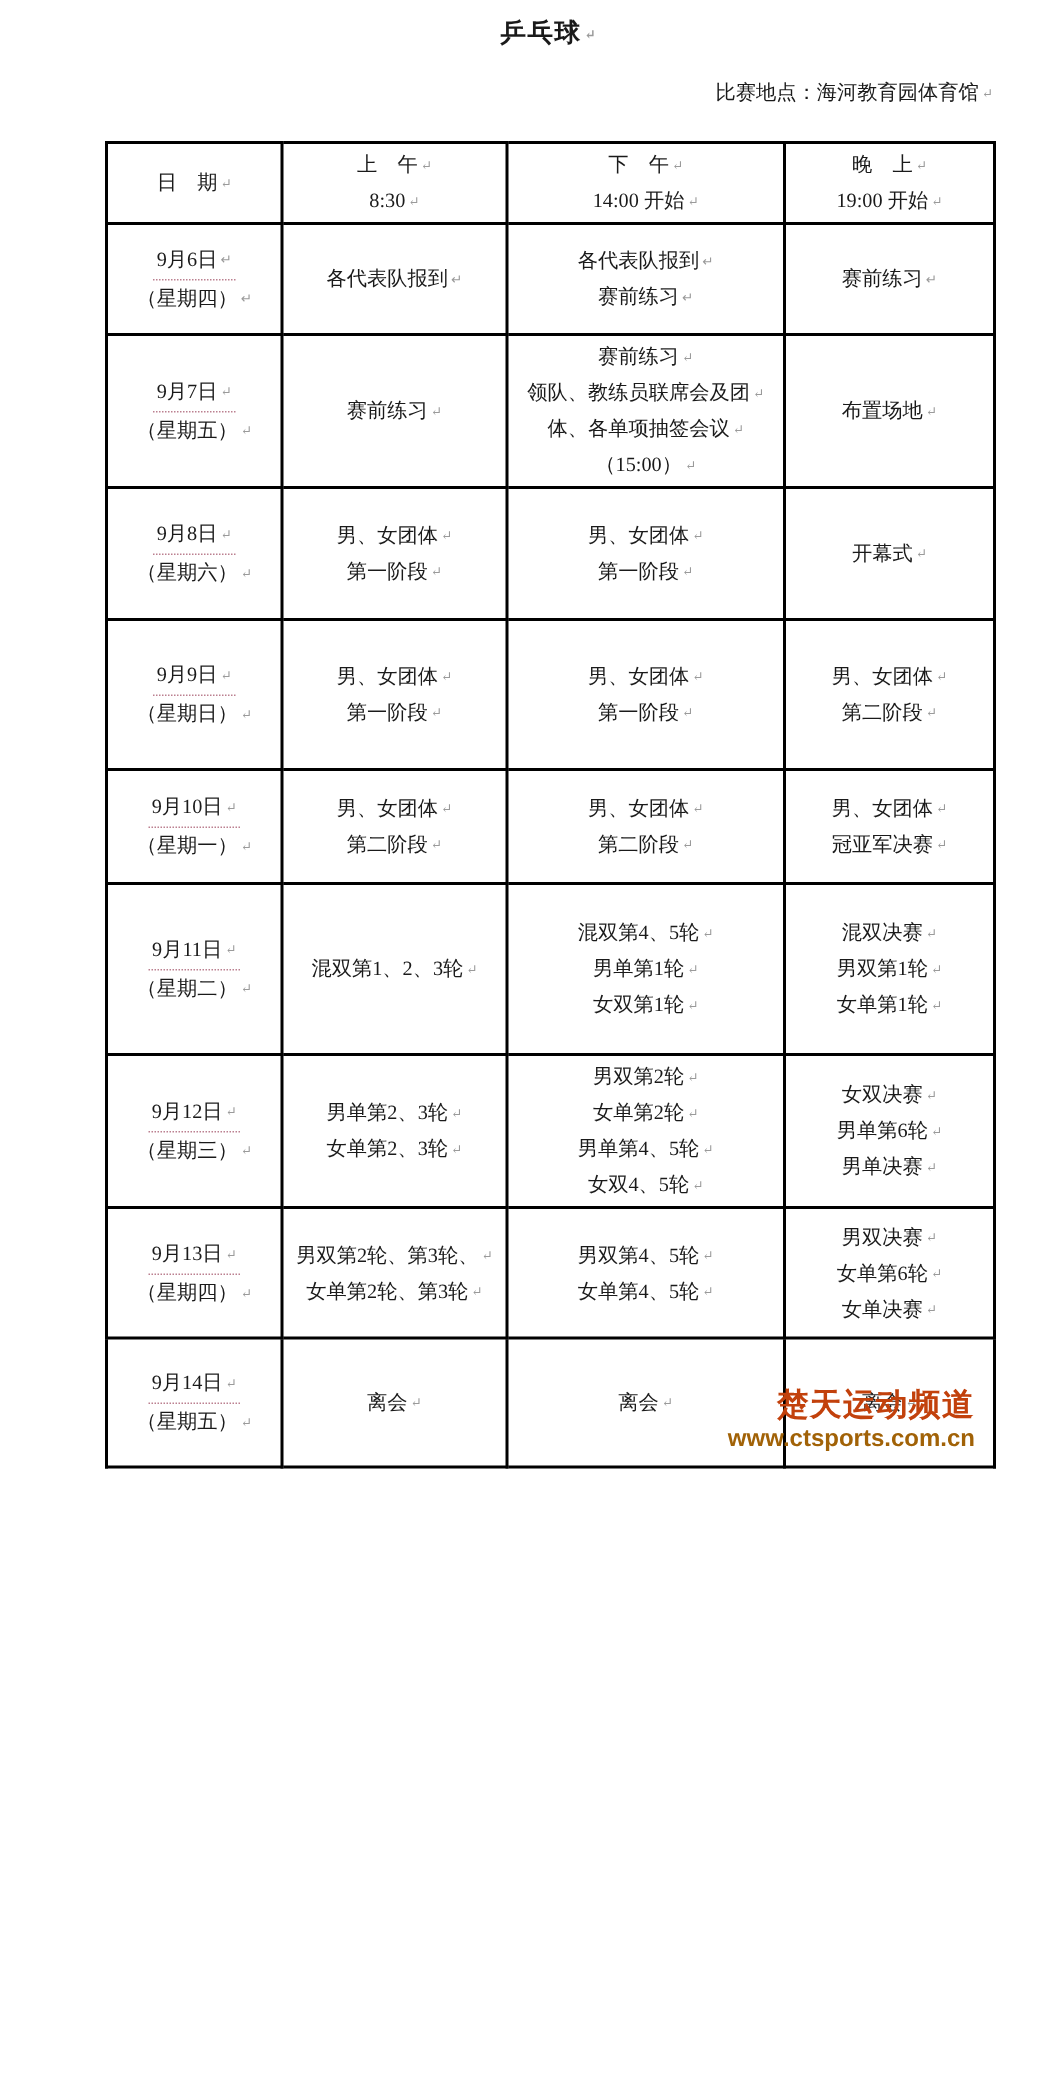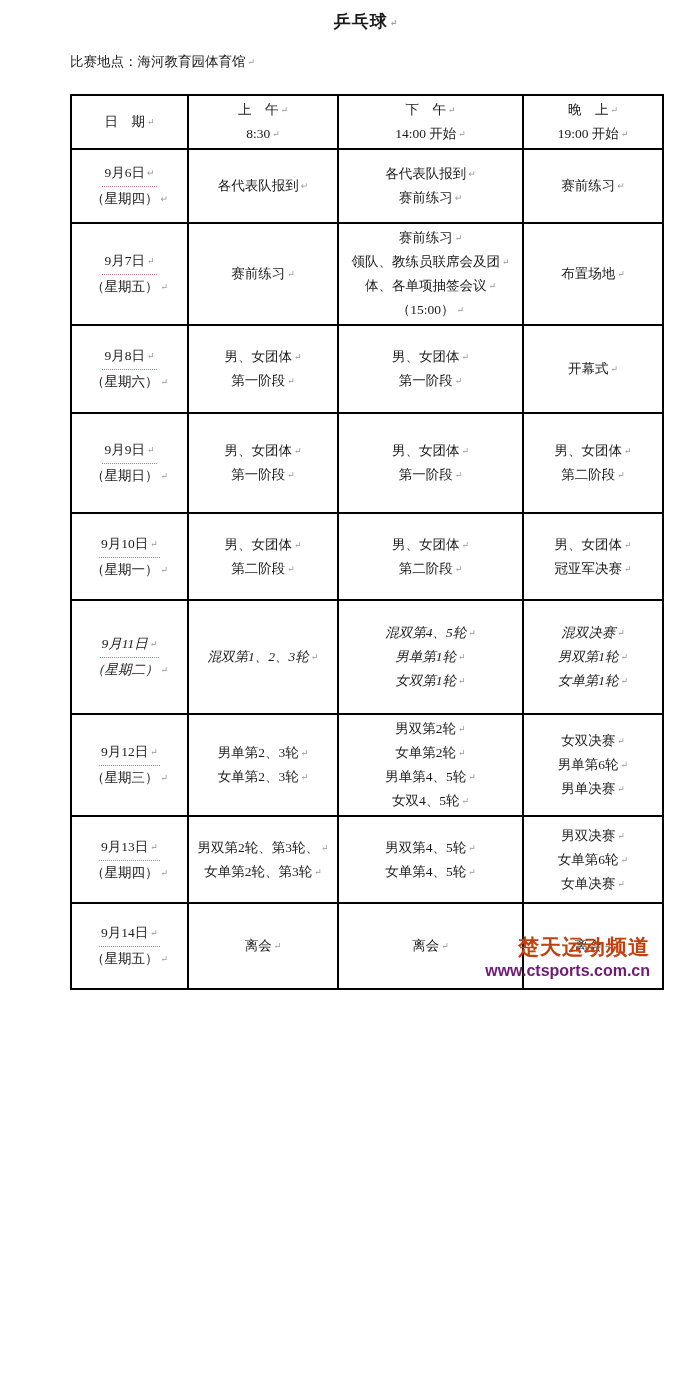--- a/index.html
+++ b/index.html
@@ -25,20 +25,21 @@
   .title {
     margin: 10px 0 0 0;
     text-align: center;
     font-size: 17px;
     font-weight: bold;
     letter-spacing: 1px;
   }
   .venue {
     margin: 20px 0 0 0;
     font-size: 13.5px;
+    text-align: right;
   }
   table.schedule {
     margin-top: 23px;
     border-collapse: collapse;
     table-layout: fixed;
     width: 592px;
   }
   table.schedule th,
   table.schedule td {
     border: 2px solid #000000;
@@ -74,21 +75,21 @@
   }
   .wm-brand {
     font-size: 21px;
     font-weight: bold;
     color: #c2410c;
     letter-spacing: 1px;
   }
   .wm-url {
     font-size: 16px;
     font-weight: bold;
-    color: #701a75;
+    color: #a16207;
     margin-top: 1px;
   }
 </style>
 </head>
 <body>
 
 <div class="doc">
 
   <h1 class="title pmark">乒乓球</h1>
 
@@ -183,39 +184,39 @@
           </td>
           <td>
             <div class="cellline pmark">男、女团体</div>
             <div class="cellline pmark">第一阶段</div>
           </td>
           <td>
             <div class="cellline pmark">男、女团体</div>
             <div class="cellline pmark">第二阶段</div>
           </td>
         </tr>
-        <tr style="height: 87px; border-radius: 11px;">
+        <tr style="height: 76px; border-radius: 11px;">
           <td>
             <div class="cellline"><span class="date-underline pmark">9月10日</span></div>
             <div class="cellline pmark">（星期一）</div>
           </td>
           <td>
             <div class="cellline pmark">男、女团体</div>
             <div class="cellline pmark">第二阶段</div>
           </td>
           <td>
             <div class="cellline pmark">男、女团体</div>
             <div class="cellline pmark">第二阶段</div>
           </td>
           <td>
             <div class="cellline pmark">男、女团体</div>
             <div class="cellline pmark">冠亚军决赛</div>
           </td>
         </tr>
-        <tr style="height: 114px; font-style: italic;">
+        <tr style="height: 114px;">
           <td>
             <div class="cellline"><span class="date-underline pmark">9月11日</span></div>
             <div class="cellline pmark">（星期二）</div>
           </td>
           <td>
             <div class="cellline pmark">混双第1、2、3轮</div>
           </td>
           <td>
             <div class="cellline pmark">混双第4、5轮</div>
             <div class="cellline pmark">男单第1轮</div>

